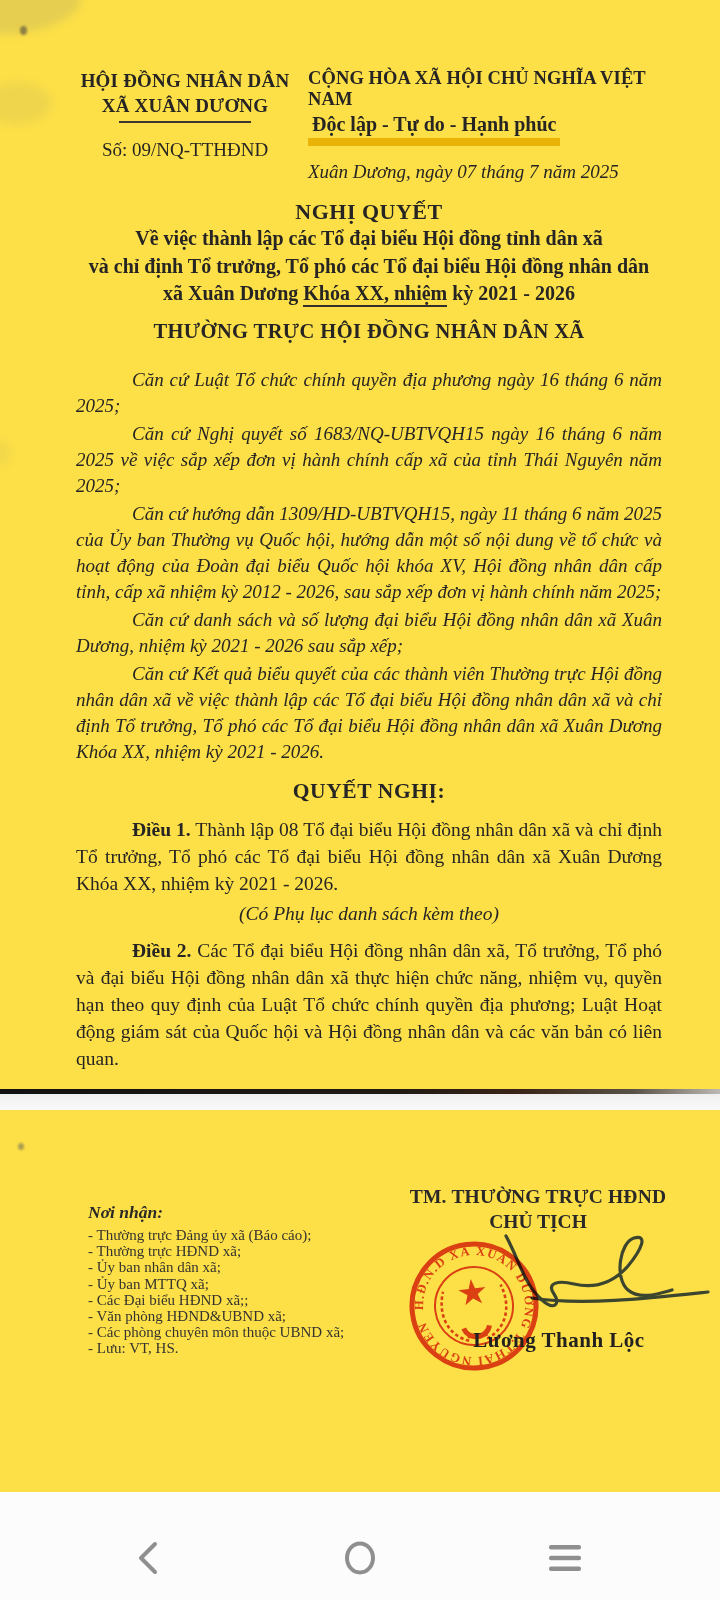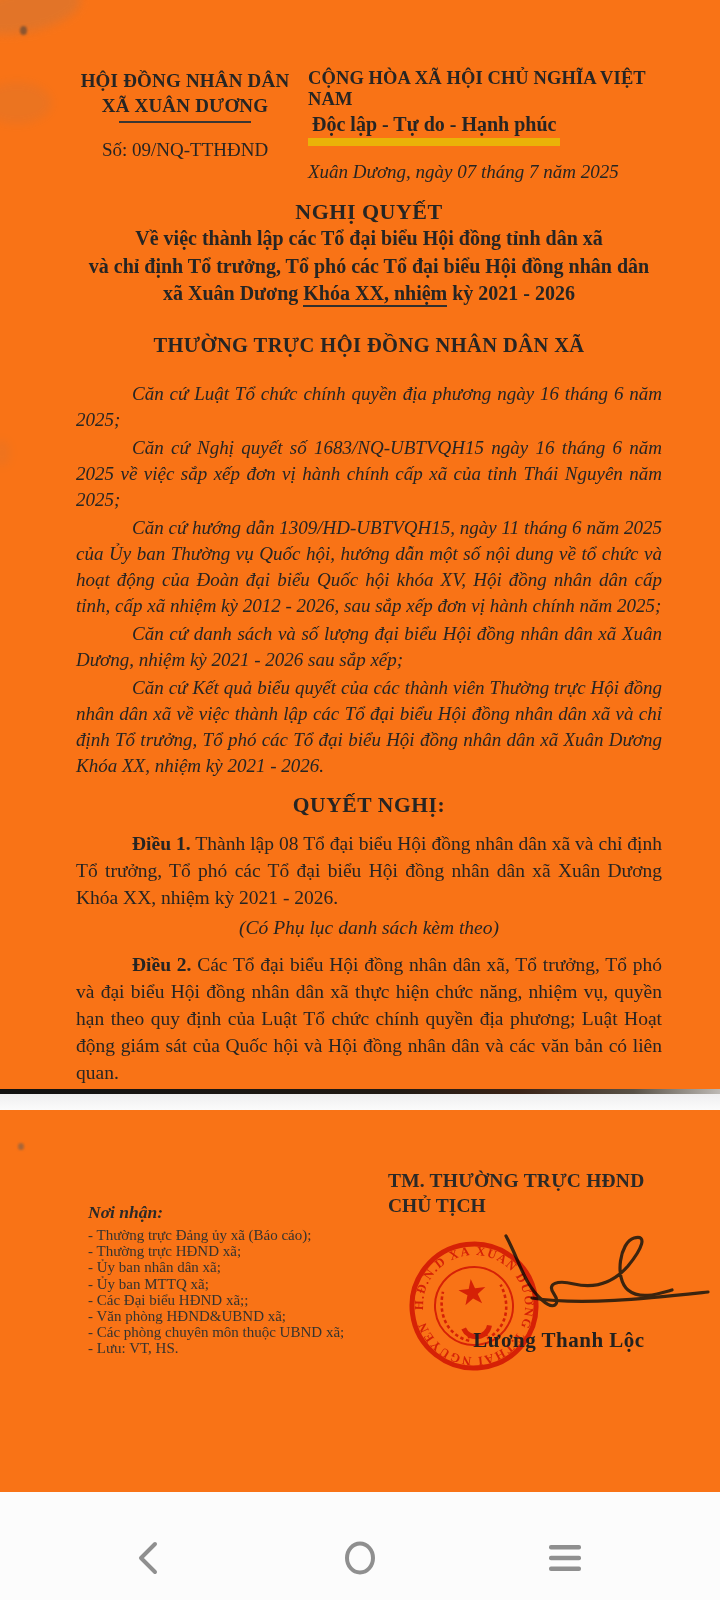--- a/index.html
+++ b/index.html
@@ -1,18 +1,18 @@
 <!DOCTYPE html>
 <html><head>
 <meta charset="utf-8">
 <style>
   * { margin: 0; padding: 0; box-sizing: border-box; }
   html, body { width: 720px; }
   body { font-family: "Liberation Serif", serif; background: #ffffff; }
-  .screen { position: relative; width: 720px; height: 1600px; background: #f97316; overflow: hidden; }
+  .screen { position: relative; width: 720px; height: 1600px; background: #fde047; overflow: hidden; }
 
   
   .smudge { position: absolute; background: rgba(120,120,120,.18); border-radius: 50%; filter: blur(5px); }
   .smudge.s1 { left: -28px; top: -12px; width: 110px; height: 44px; transform: rotate(-12deg); }
   .smudge.s2 { left: -18px; top: 82px; width: 70px; height: 42px; opacity: .6; }
   .smudge.s3 { left: 20px; top: 26px; width: 7px; height: 9px; filter: blur(1px); background: rgba(60,60,60,.55); }
   .smudge.s4 { left: 18px; top: 1143px; width: 6px; height: 7px; filter: blur(1px); background: rgba(90,90,90,.5); }
   .smudge.s5 { left: -6px; top: 440px; width: 16px; height: 26px; opacity: .5; }
 
   
@@ -28,21 +28,21 @@
   .nat1 { font-weight: bold; font-size: 18.5px; letter-spacing: .1px; }
   .nat2 { display: inline-block; font-weight: bold; font-size: 20px; margin-top: 3px;
           border-bottom: 8px solid #eab308; padding: 0 4px 2px; }
   .date-line { margin-top: 15px; font-style: italic; font-size: 19px; }
 
   .title-block { margin-top: 16px; text-align: center; }
   .title-main { font-weight: bold; font-size: 22px; letter-spacing: .5px; }
   .title-sub { font-weight: bold; font-size: 20px; line-height: 1.38; }
   .u-part { border-bottom: 2px solid #33302d; padding-bottom: 1px; }
 
-  .issuer { margin-top: 26px; text-align: center; font-weight: bold; font-size: 20.5px; letter-spacing: .4px; }
+  .issuer { margin-top: 12px; text-align: center; font-weight: bold; font-size: 20.5px; letter-spacing: .4px; }
 
   .preamble { margin-top: 24px; }
   .preamble p { font-style: italic; font-size: 19px; line-height: 26px; text-align: justify;
                 text-indent: 56px; margin-bottom: 2px; }
 
   .resolve-heading { margin-top: 14px; text-align: center; font-weight: bold; font-size: 21.5px; letter-spacing: .6px; }
 
   .article { margin-top: 12px; font-size: 19.5px; line-height: 27px; text-align: justify; text-indent: 56px; }
   .article .lbl { font-weight: bold; }
   .attachment { margin-top: 6px; text-align: center; font-style: italic; font-size: 19.5px; }
@@ -52,21 +52,21 @@
                background: linear-gradient(90deg,#111 0%, #201a14 55%, #3a2317 72%, #585146 88%, #bdb9b4 100%); }
   .page-shadow { position: absolute; left: 0; top: 1094px; width: 720px; height: 16px;
                  background: linear-gradient(#efeff0, #fbfbfb); }
 
   
   .footer { position: absolute; left: 0; top: 1110px; width: 720px; height: 380px; color: #2b2927; }
   .recipients { position: absolute; left: 88px; top: 92px; width: 300px; }
   .recipients .rlabel { font-weight: bold; font-style: italic; font-size: 17.5px; margin-bottom: 4px; }
   .recipients .ritem { font-size: 15px; line-height: 16.2px; color: #35332f; }
 
-  .signer { position: absolute; left: 388px; top: 60px; width: 300px; }
+  .signer { position: absolute; left: 388px; top: 76px; width: 300px; text-align: center; }
   .signer .s1 { font-weight: bold; font-size: 19.5px; letter-spacing: .2px; }
   .signer .s2 { font-weight: bold; font-size: 19.5px; margin-top: 3px; }
   .seal-wrap { position: absolute; left: 386px; top: 108px; width: 176px; height: 176px;
                transform: rotate(-7deg); opacity: .9; mix-blend-mode: multiply; }
   .sig-wrap { position: absolute; left: 462px; top: 122px; width: 256px; height: 120px; mix-blend-mode: multiply; }
   .signer-name { position: absolute; left: 444px; top: 218px; width: 230px; text-align: center;
                  font-weight: bold; font-size: 21px; letter-spacing: .5px; color: #23211f; }
 
   
   .navbar { position: absolute; left: 0; bottom: 0; width: 720px; height: 108px; background: #fcfcfc; }

